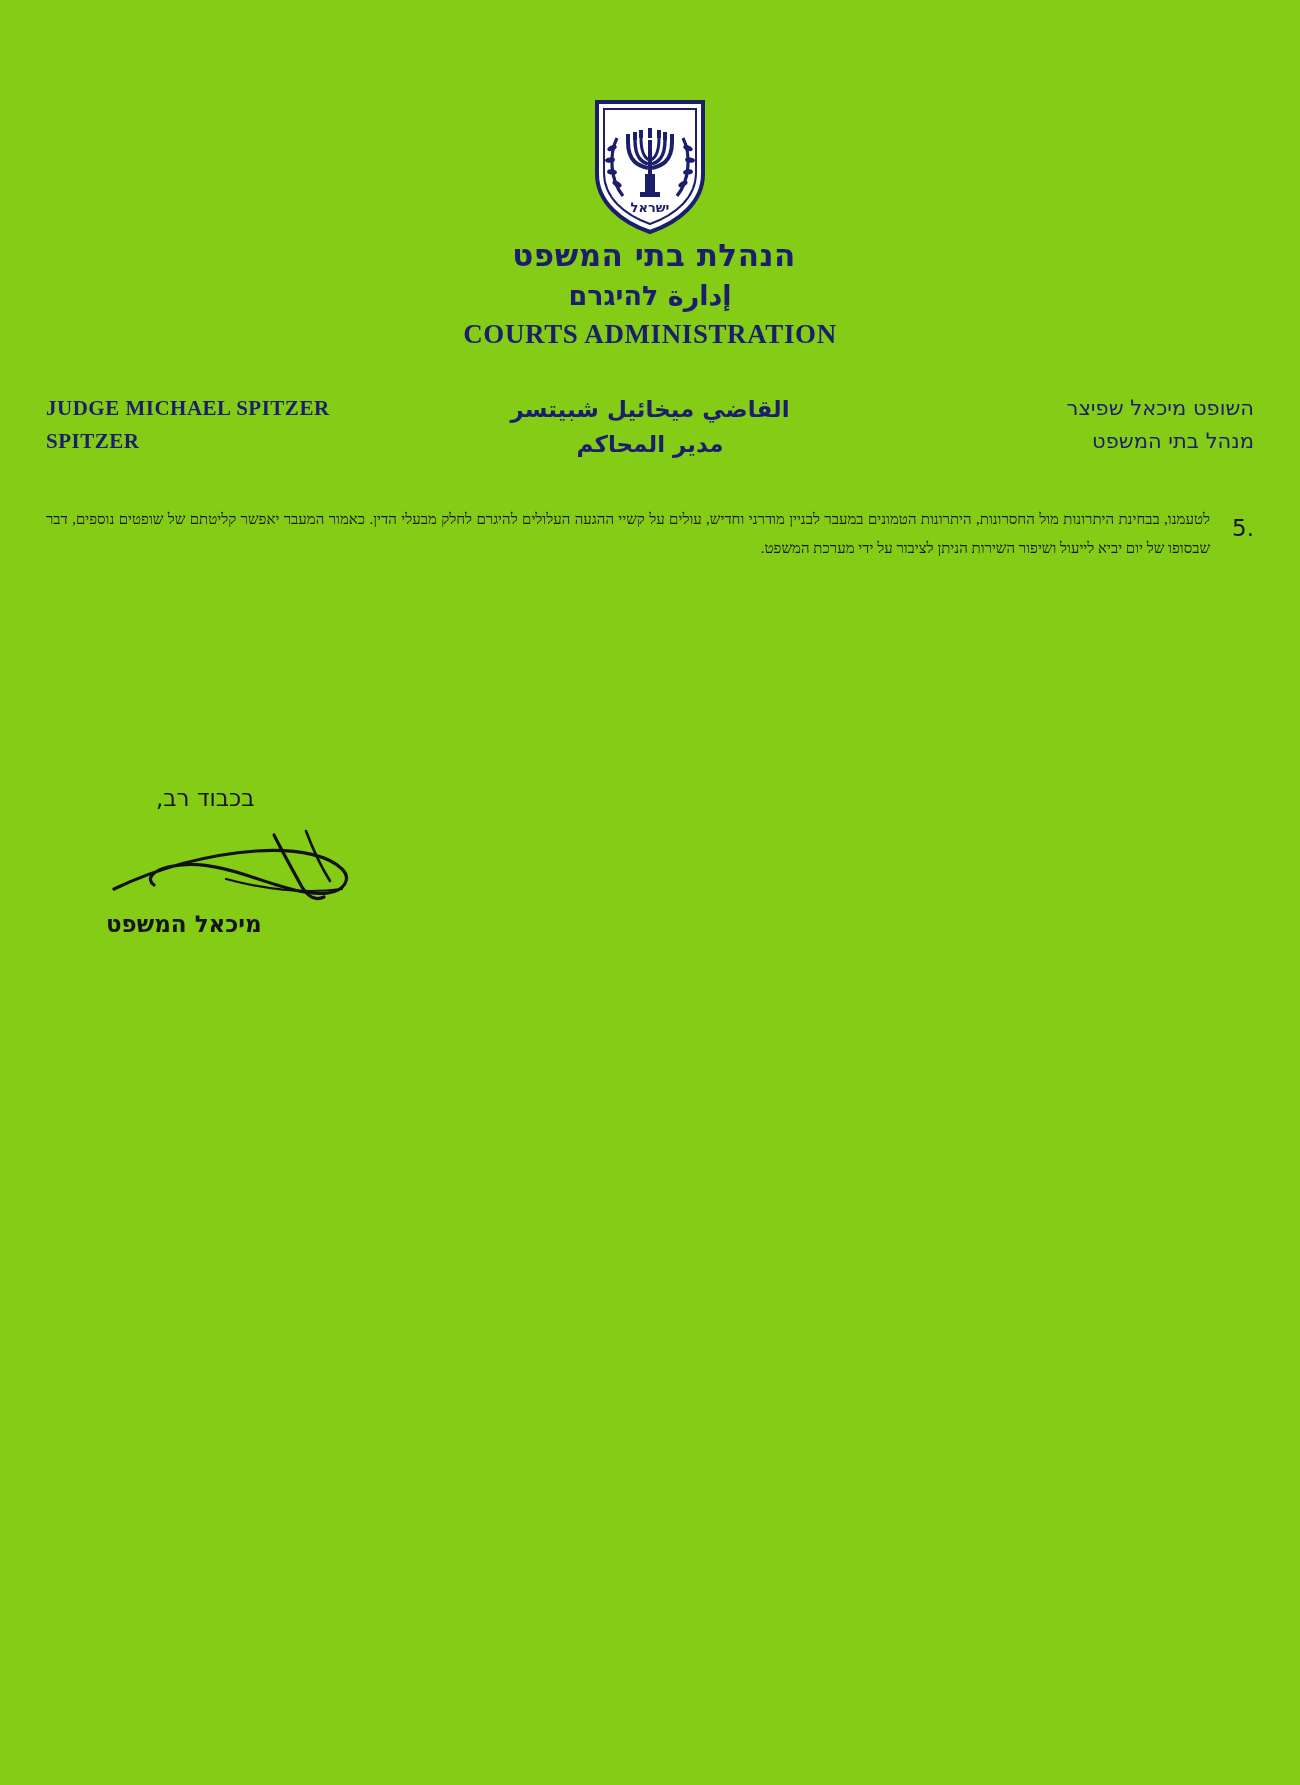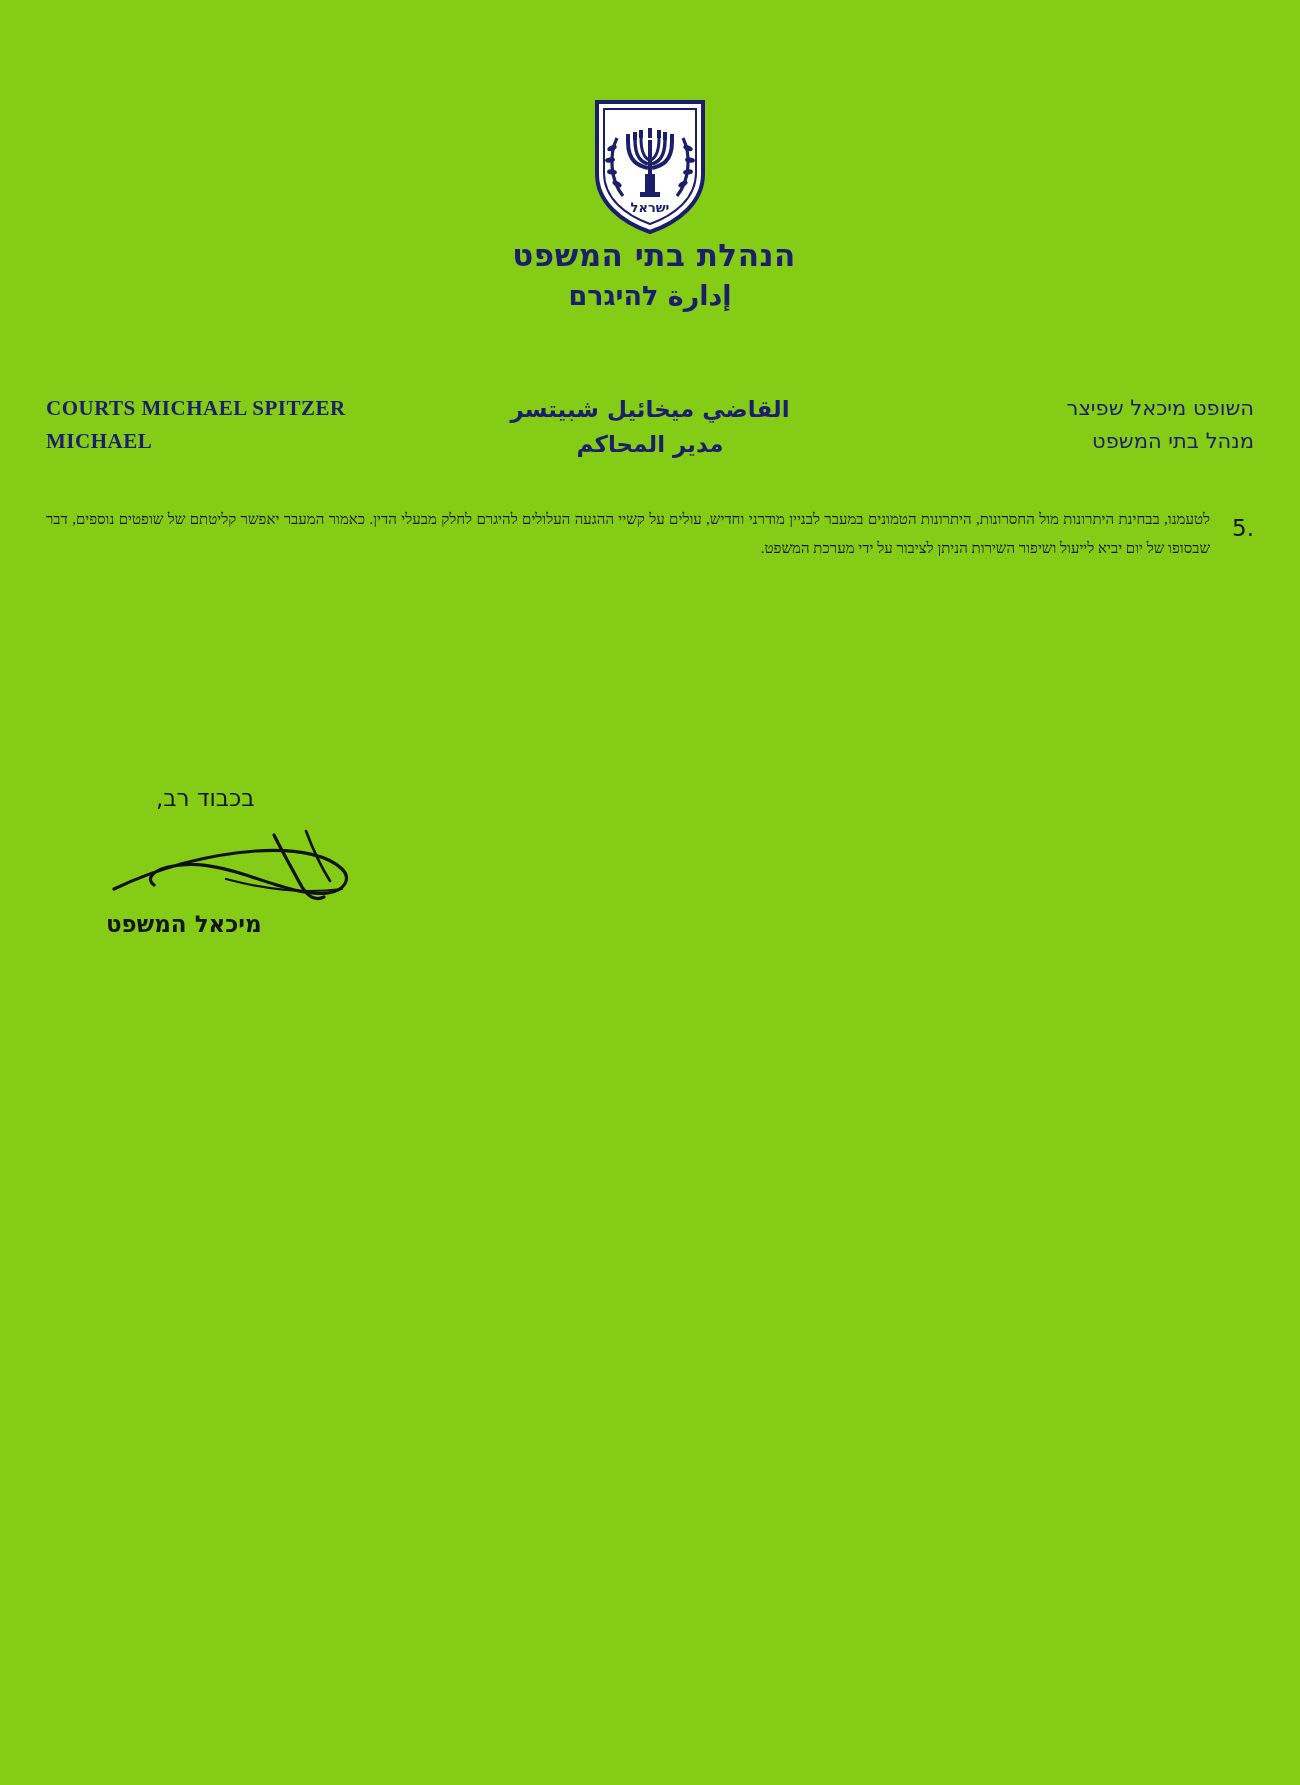--- a/index.html
+++ b/index.html
@@ -221,26 +221,27 @@
         <ellipse cx="96" cy="88" rx="5" ry="2.6" transform="rotate(-30 96 88)"></ellipse>
       </g>
 
       <text x="63" y="116" text-anchor="middle" font-family="DejaVu Sans, sans-serif" font-size="13" font-weight="bold" fill="#1b1f6b">ישראל</text>
     </svg>
   </div>
 
   <div class="letterhead">
     <div class="lh-he">הנהלת בתי המשפט</div>
     <div class="lh-ar">إدارة להיגרם</div>
+    <div class="lh-en">COURTS ADMINISTRATION</div>
   </div>
 
   <div class="sig-block">
     <div class="sig-col sig-en">
-      <div>COURTS MICHAEL SPITZER</div>
-      <div>MICHAEL</div>
+      <div>JUDGE MICHAEL SPITZER</div>
+      <div>SPITZER</div>
     </div>
     <div class="sig-col sig-he">
       <div>השופט מיכאל שפיצר</div>
       <div>מנהל בתי המשפט</div>
     </div>
     <div class="sig-col sig-ar">
       <div>القاضي ميخائيل شبيتسر</div>
       <div>مدير المحاكم</div>
     </div>
   </div>

